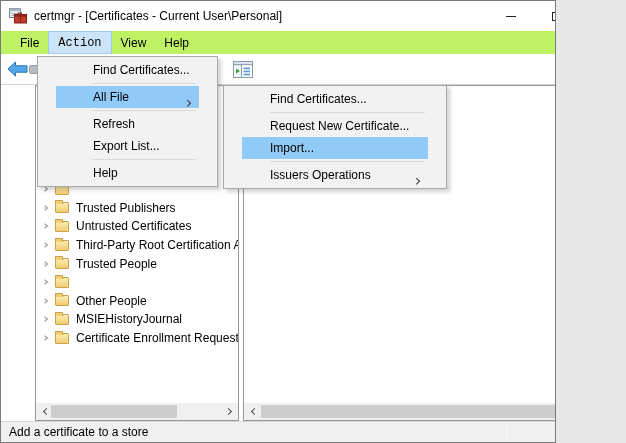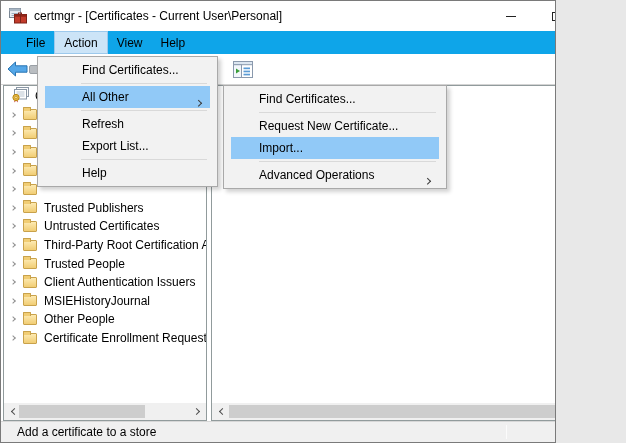--- a/index.html
+++ b/index.html
@@ -13,30 +13,30 @@
   
   .titlebar { position:absolute; left:0; top:0; right:0; height:30px; background:#fff; display:flex; align-items:center; }
   .title-icon { margin-left:8px; width:18px; height:16px; flex:0 0 auto; }
   .title-text { margin-left:7px; white-space:nowrap; }
   .tb-btn { position:absolute; top:0; width:45px; height:30px; display:flex; align-items:center; justify-content:center; }
   .btn-min { left:487px; } .btn-max { left:533px; } .btn-close { left:579px; }
   .glyph-min { width:10px; height:1px; background:#222; }
   .glyph-max { width:9px; height:9px; border:1px solid #222; }
   .glyph-close { font-size:15px; line-height:1; color:#222; }
   
-  .menubar { position:absolute; left:0; top:30px; right:0; height:23px; background:#0ea5e9; display:flex; padding-left:16px; }
+  .menubar { position:absolute; left:0; top:30px; right:0; height:23px; background:#bef264; display:flex; padding-left:10px; }
   .mb-item { padding:0 9px; display:flex; align-items:center; }
-  .mb-item.active { background:#cce4f7; border:1px solid #9dc9ec; }
+  .mb-item.active { background:#cce4f7; border:1px solid #9dc9ec;font-family:Liberation Mono, monospace; }
   
   .toolbar { position:absolute; left:0; top:53px; right:0; height:31px; background:#fff; border-bottom:1px solid #d4d4d4; }
   .tb-back { position:absolute; left:6px; top:7px; }
   .tb-fwd-stub { position:absolute; left:28px; top:11px; width:14px; height:9px; background:#b9bdc1; border:1px solid #9aa0a6; border-radius:2px; }
   .tb-toggle { position:absolute; left:232px; top:7px; }
   
-  .pane { position:absolute; top:84px; height:336px; background:#f0f0f0; border:1px solid #919b9c; }
+  .pane { position:absolute; top:84px; height:336px; background:#f0f0f0; border:1px solid #919b9c;margin-left:32px; }
   .pane-left  { left:2px;  width:204px; }
   .pane-right { left:210px; width:414px; }
   .pane-inner { position:absolute; left:0; right:0; top:0; bottom:17px; background:#fff; overflow:hidden; }
   
   .tree { padding-top:1px; }
   .tree-row { height:18.6px; display:flex; align-items:center; white-space:nowrap; }
   .chev-cell { width:12px; margin-left:3px; display:flex; justify-content:center; flex:0 0 auto; }
   .chev { display:inline-block; width:4px; height:4px; border:solid #8f8f8f; border-width:0 1.5px 1.5px 0; transform:rotate(-45deg); }
   .folder { position:relative; width:14px; height:11px; margin-left:4px; flex:0 0 auto;
             background:linear-gradient(180deg,#fdeab2,#f1cd74); border:1px solid #c9a24b; border-radius:1px; }
@@ -49,25 +49,25 @@
   .hscroll { position:absolute; left:0; right:0; bottom:0; height:17px; background:#f0f0f0; }
   .hs-arrow { position:absolute; top:0; width:15px; height:17px; display:flex; align-items:center; justify-content:center; }
   .hs-left { left:1px; } .hs-right { right:1px; }
   .hs-chev { display:inline-block; width:5px; height:5px; border:solid #4d4d4d; border-width:0 1.6px 1.6px 0; }
   .hs-left  .hs-chev { transform:rotate(135deg); margin-left:3px; }
   .hs-right .hs-chev { transform:rotate(-45deg); margin-right:3px; }
   .hs-thumb { position:absolute; top:2px; height:13px; background:#cdcdcd; }
   .thumb-l { left:15px; width:126px; }
   .thumb-r { left:17px; width:356px; }
   
-  .statusbar { position:absolute; left:0; right:0; bottom:0; height:21px; background:#f0f0f0; border-top:1px solid #d7d7d7; display:flex; align-items:center; padding-left:16px; }
+  .statusbar { position:absolute; left:0; right:0; bottom:0; height:21px; background:#f0f0f0; border-top:1px solid #d7d7d7; display:flex; align-items:center; padding-left:8px; }
   .sb-sep { position:absolute; top:3px; bottom:3px; width:1px; background:#cfcfcf; border-right:1px solid #fbfbfb; }
   .sb-sep1 { left:505px; } .sb-sep2 { left:560px; }
   
-  .menu { position:absolute; background:#f2f2f2; border:1px solid #a9a9a9; padding:2px 7px;
+  .menu { position:absolute; background:#f2f2f2; border:1px solid #a9a9a9; padding:2px 18px;
           box-shadow:3px 3px 4px rgba(0,0,0,0.18); z-index:20; }
   .menu-main { left:36px; top:55px; width:181px; }
   .menu-sub  { left:222px; top:84px; width:224px; z-index:21; }
   .menu-item { height:22px; display:flex; align-items:center; position:relative; padding-left:37px; }
   .menu-sub .menu-item { padding-left:28px; }
   .menu-item.hl { background:#91c9f7; }
   .menu-sep { height:1px; background:#d9d9d9; margin:2px 3px 2px 36px; }
   .menu-sub .menu-sep { margin-left:28px; }
   .mi-arrow { position:absolute; right:10px; top:8px; }
   .mi-arrow .chev { border-color:#3c3c3c; width:4.5px; height:4.5px; border-width:0 1.4px 1.4px 0; }
@@ -216,35 +216,34 @@
             <i class="chev"></i>
           </span>
           <span class="folder"></span>
           <span class="tree-label">Trusted People</span>
         </div>
         <div class="tree-row">
           <span class="chev-cell">
             <i class="chev"></i>
           </span>
           <span class="folder"></span>
-          <span class="tree-label">Client Authentication Issuers</span>
+        </div>
+        <div class="tree-row">
+          <span class="chev-cell">
+            <i class="chev"></i>
+          </span>
+          <span class="folder"></span>
+          <span class="tree-label">Other People</span>
         </div>
         <div class="tree-row">
           <span class="chev-cell">
             <i class="chev"></i>
           </span>
           <span class="folder"></span>
           <span class="tree-label">MSIEHistoryJournal</span>
-        </div>
-        <div class="tree-row">
-          <span class="chev-cell">
-            <i class="chev"></i>
-          </span>
-          <span class="folder"></span>
-          <span class="tree-label">Other People</span>
         </div>
         <div class="tree-row">
           <span class="chev-cell">
             <i class="chev"></i>
           </span>
           <span class="folder"></span>
           <span class="tree-label">Certificate Enrollment Requests</span>
         </div>
       </div>
     <div class="hscroll">
@@ -276,21 +275,21 @@
     <span class="sb-sep sb-sep1"></span>
     <span class="sb-sep sb-sep2"></span>
   </div>
 
   <div class="menu menu-main" id="action-menu">
       <div class="menu-item">
         <span>Find Certificates...</span>
       </div>
       <div class="menu-sep"></div>
       <div class="menu-item hl">
-        <span>All Other</span>
+        <span>All File</span>
         <span class="mi-arrow"><i class="chev"></i></span>
       </div>
       <div class="menu-sep"></div>
       <div class="menu-item">
         <span>Refresh</span>
       </div>
       <div class="menu-item">
         <span>Export List...</span>
       </div>
       <div class="menu-sep"></div>
@@ -305,18 +304,18 @@
       </div>
       <div class="menu-sep"></div>
       <div class="menu-item">
         <span>Request New Certificate...</span>
       </div>
       <div class="menu-item hl">
         <span>Import...</span>
       </div>
       <div class="menu-sep"></div>
       <div class="menu-item">
-        <span>Advanced Operations</span>
+        <span>Issuers Operations</span>
         <span class="mi-arrow"><i class="chev"></i></span>
       </div>
     </div>
 
 </div>
 
 </body></html>

